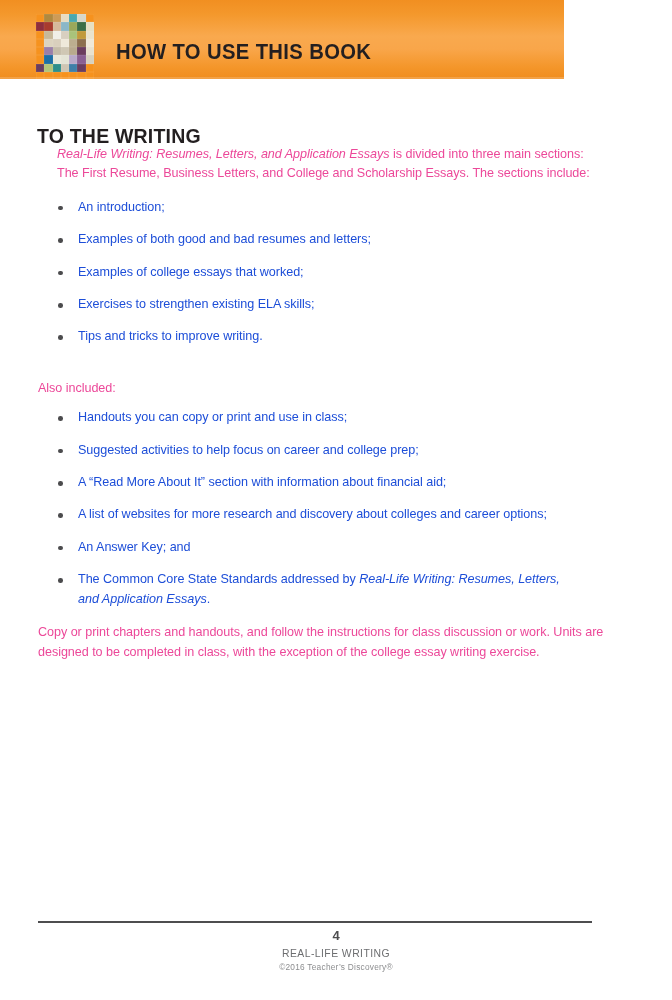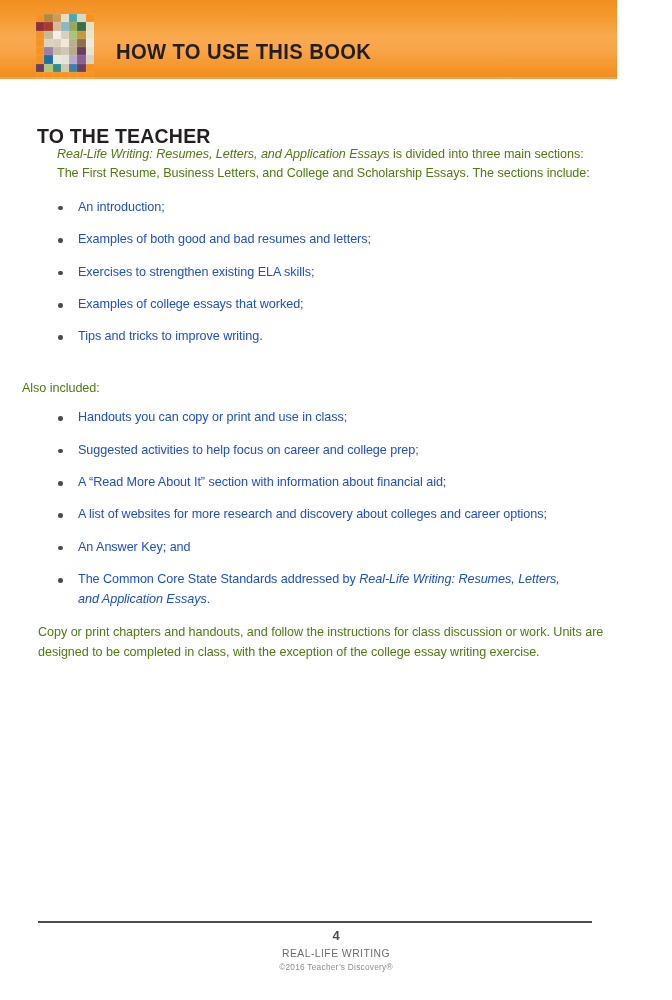--- a/index.html
+++ b/index.html
@@ -14,21 +14,21 @@
     font-family: "Liberation Sans", sans-serif;
     color: #58595b;
     overflow: hidden;
   }
 
   
   .header-banner {
     position: absolute;
     left: 0;
     top: 0;
-    width: 617px;
+    width: 564px;
     height: 79px;
     background: linear-gradient(180deg,
         #f18f21 0%,
         #f4982c 18%,
         #f9a94e 46%,
         #f9a64a 62%,
         #f4962a 85%,
         #f08d1e 100%);
     overflow: hidden;
   }
@@ -107,29 +107,29 @@
     position: absolute;
     left: 0;
     top: 66px;
     width: 672px;
   }
 
   p.para {
     margin: 0;
     font-size: 12.6px;
     line-height: 19.4px;
-    color: #4d7c0f;
+    color: #ec4899;
     letter-spacing: -0.05px;
   }
   p.intro-para {
     padding-left: 57px;
     padding-right: 78px;
   }
   p.also-included {
-    padding-left: 22px;
+    padding-left: 38px;
     margin-top: 32px;
   }
   p.closing-para {
     padding-left: 38px;
     padding-right: 59px;
     margin-top: 14px;
   }
 
   ul.bullets {
     list-style: none;
@@ -263,33 +263,33 @@
       <i style="background: rgb(246, 146, 30);"></i>
       <i style="background: rgb(246, 146, 30);"></i>
       <i style="background: rgb(246, 146, 30);"></i>
       <i style="background: rgb(246, 146, 30);"></i>
     </div>
   <div class="header-title">HOW TO USE THIS BOOK</div>
 </div>
 
 <div class="page-body">
 
-  <h1 class="section-heading">TO THE TEACHER</h1>
+  <h1 class="section-heading">TO THE WRITING</h1>
 
   <div class="content">
 
     <p class="para intro-para">
       <em class="title-italic">Real-Life Writing: Resumes, Letters, and Application Essays</em><span> is divided into three main sections: The First Resume, Business Letters, and College and Scholarship Essays. The sections include:</span>
     </p>
 
     <ul class="bullets level-a" id="sections-list">
         <li>An introduction;</li>
         <li>Examples of both good and bad resumes and letters;</li>
+        <li>Examples of college essays that worked;</li>
         <li>Exercises to strengthen existing ELA skills;</li>
-        <li>Examples of college essays that worked;</li>
         <li>Tips and tricks to improve writing.</li>
       </ul>
 
     <p class="para also-included">Also included:</p>
 
     <ul class="bullets level-b" id="also-list">
         <li>Handouts you can copy or print and use in class;</li>
         <li>Suggested activities to help focus on career and college prep;</li>
         <li>A “Read More About It” section with information about financial aid;</li>
         <li>A list of websites for more research and discovery about colleges and career options;</li>

